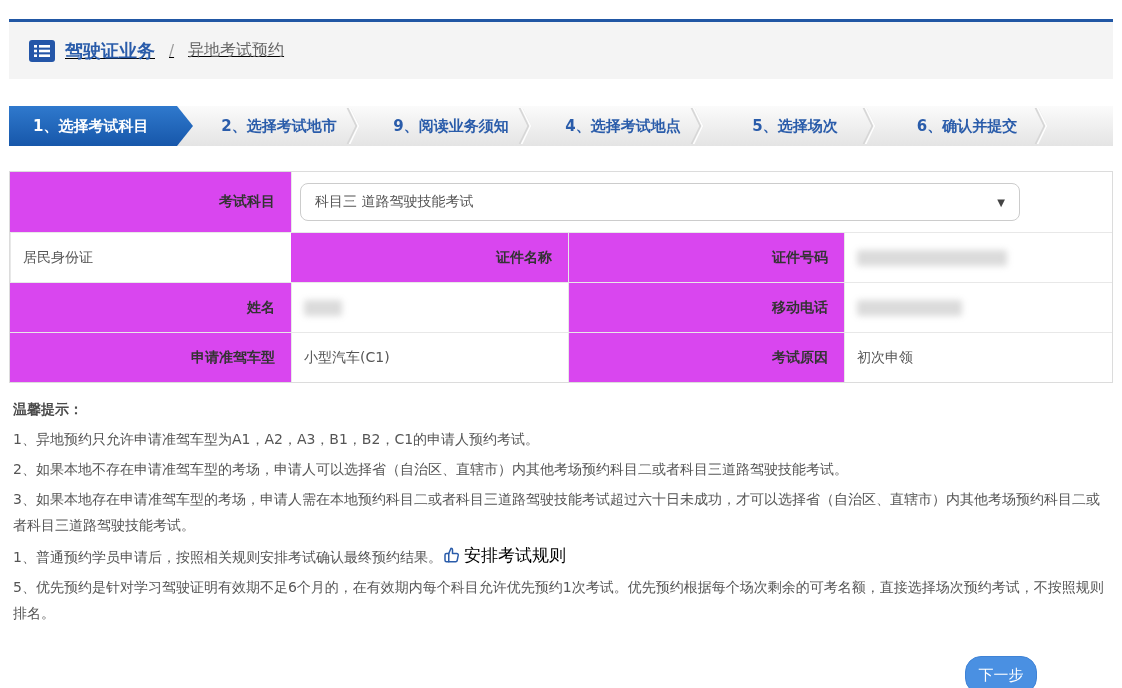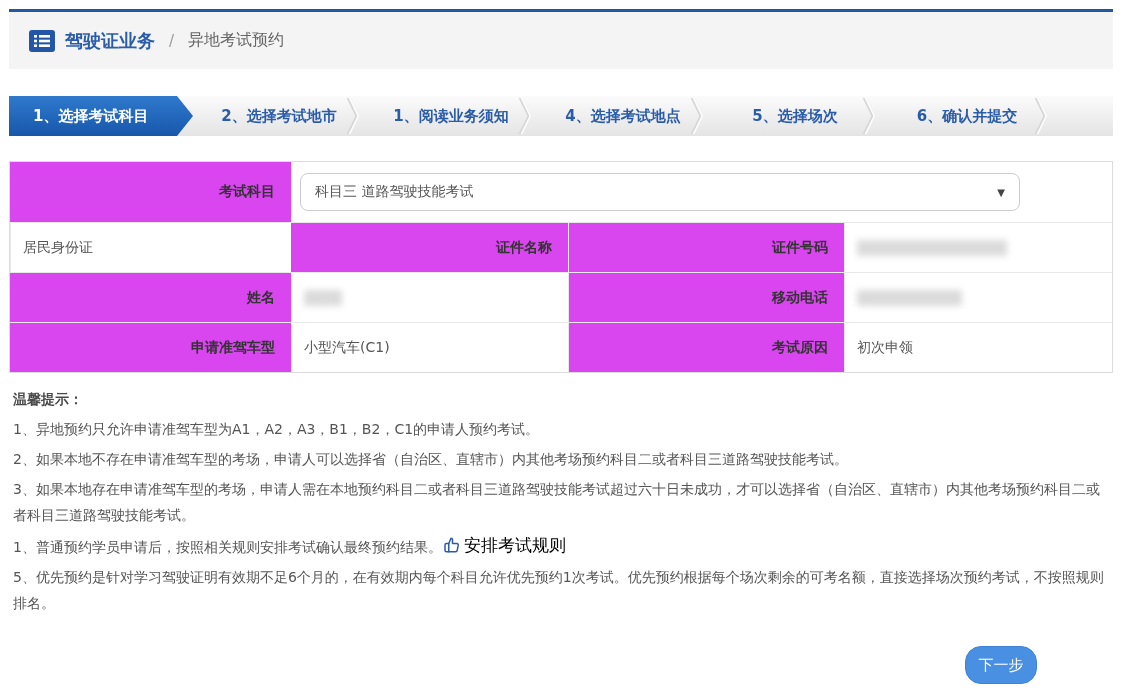--- a/index.html
+++ b/index.html
@@ -6,28 +6,29 @@
     margin: 0; padding: 0;
     width: 1122px; height: 688px;
     background: #fff;
     font-family: "DejaVu Sans", "Liberation Sans", sans-serif;
     overflow: hidden;
   }
   .container { margin: 0 9px; }
 
   
   .topbar {
-    margin-top: 9px;
+    margin-top: 19px;
     background: #f4f4f4;
     border-top: 3px solid #2157a4;
     height: 60px;
     display: flex;
     align-items: center;
     padding-left: 20px;
     box-sizing: border-box;
+    text-decoration: underline;
   }
   .crumb-icon { display: inline-block; line-height: 0; }
   .crumb-title {
     color: #2a5caa; font-size: 18px; font-weight: bold; margin-left: 10px;
     cursor: pointer;
   }
   .crumb-sep { color: #9a9a9a; margin: 0 14px; font-size: 15px; }
   .crumb-current { color: #666; font-size: 16px; }
 
   
@@ -148,21 +149,21 @@
       </svg>
     </span>
     <span class="crumb-title">驾驶证业务</span>
     <span class="crumb-sep">/</span>
     <span class="crumb-current">异地考试预约</span>
   </div>
 
   <div class="steps">
     <div class="step active">1、选择考试科目</div>
     <div class="step inactive">2、选择考试地市</div>
-    <div class="step inactive">1、阅读业务须知</div>
+    <div class="step inactive">9、阅读业务须知</div>
     <div class="step inactive">4、选择考试地点</div>
     <div class="step inactive">5、选择场次</div>
     <div class="step inactive">6、确认并提交</div>
     <div class="filler"></div>
   </div>
 
   <div class="form-table">
 
     <div class="cell lbl">考试科目</div>
     <div class="cell val row1-val bl">

